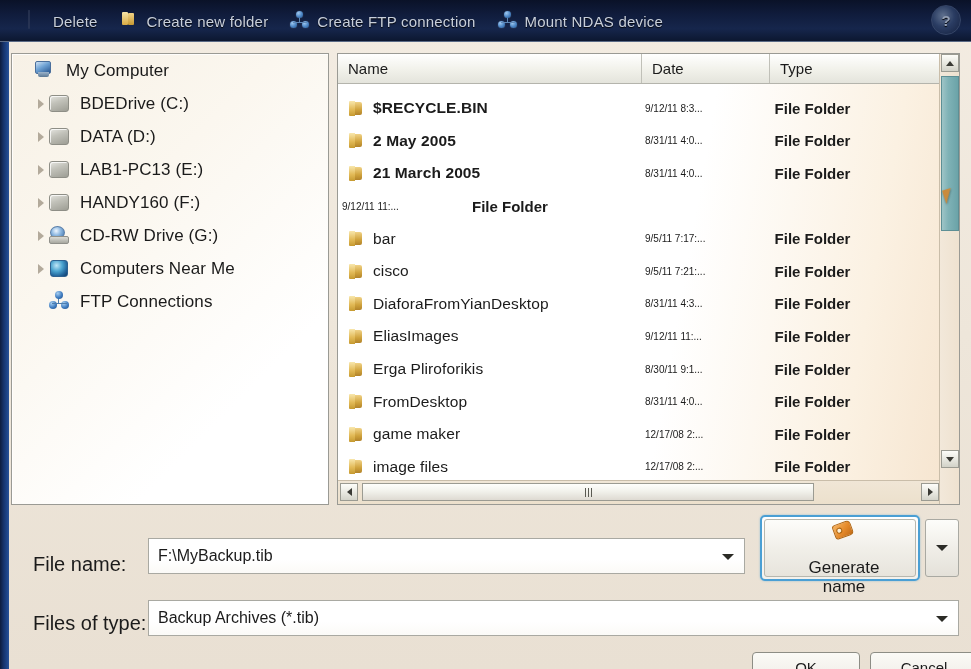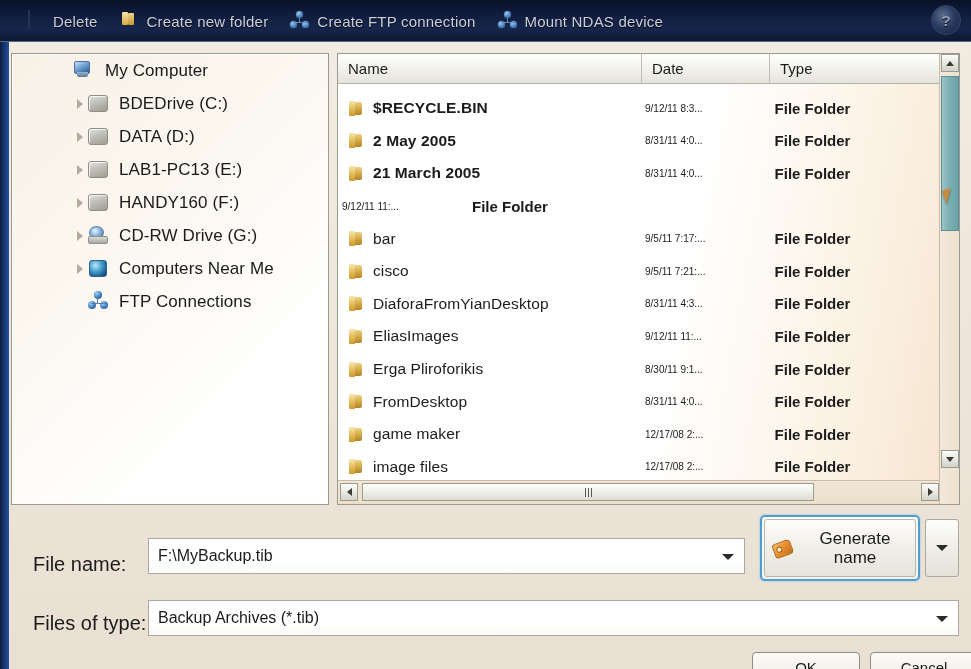--- a/index.html
+++ b/index.html
@@ -151,21 +151,20 @@
   
   .tree-panel {
     position: absolute;
     left: 11px; top: 53px;
     width: 318px; height: 452px;
     background: linear-gradient(135deg, #f7f1e6 0%, #fbf7ef 35%, #ffffff 75%, #ffffff 100%);
     border: 1px solid #9a9a94;
     box-sizing: border-box;
     overflow: hidden;
     box-shadow: inset 1px 1px 0 rgba(255,255,255,0.8);
-    padding-left: 39px;
   }
 
   .tree-item {
     display: flex;
     align-items: center;
     height: 33px;
     padding-left: 6px;
     cursor: default;
     white-space: nowrap;
   }
@@ -550,23 +549,24 @@
   }
   .gen-btn {
     width: 100%; height: 100%;
     border: 1px solid #b7b7ae;
     border-radius: 3px;
     box-sizing: border-box;
     background: linear-gradient(180deg, #fdfdfa 0%, #f1efe9 50%, #e7e4dc 100%);
     display: flex;
     align-items: center;
     justify-content: flex-start;
-    gap: 8px;
+    gap: 20px;
     padding-left: 8px;
     cursor: default;
+    flex-direction: column;
   }
   .ico-tag {
     width: 22px; height: 18px;
     position: relative;
     flex: 0 0 auto;
     transform: rotate(-20deg);
   }
   .ico-tag::before {
     content: "";
     position: absolute;

